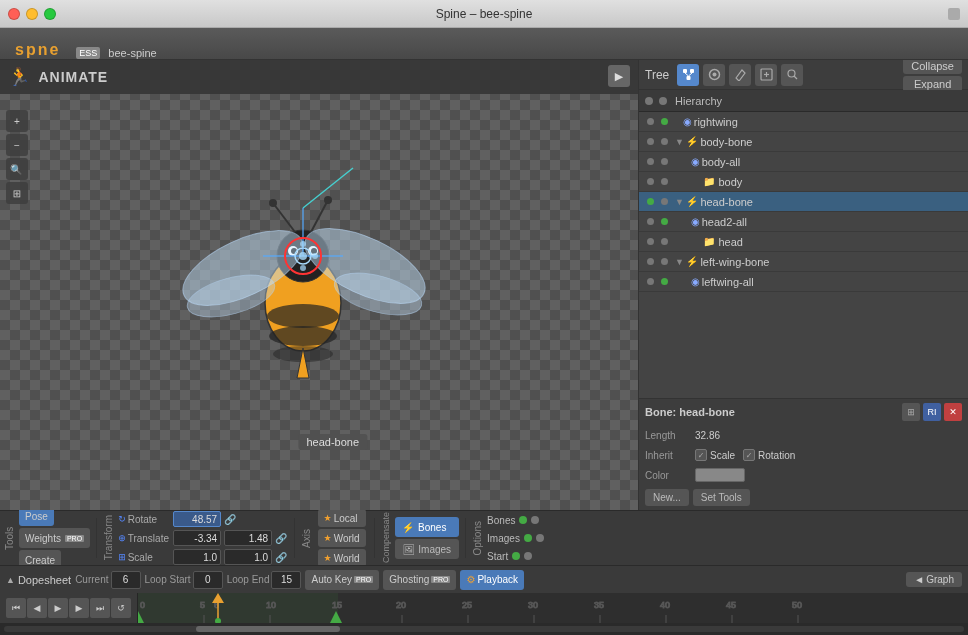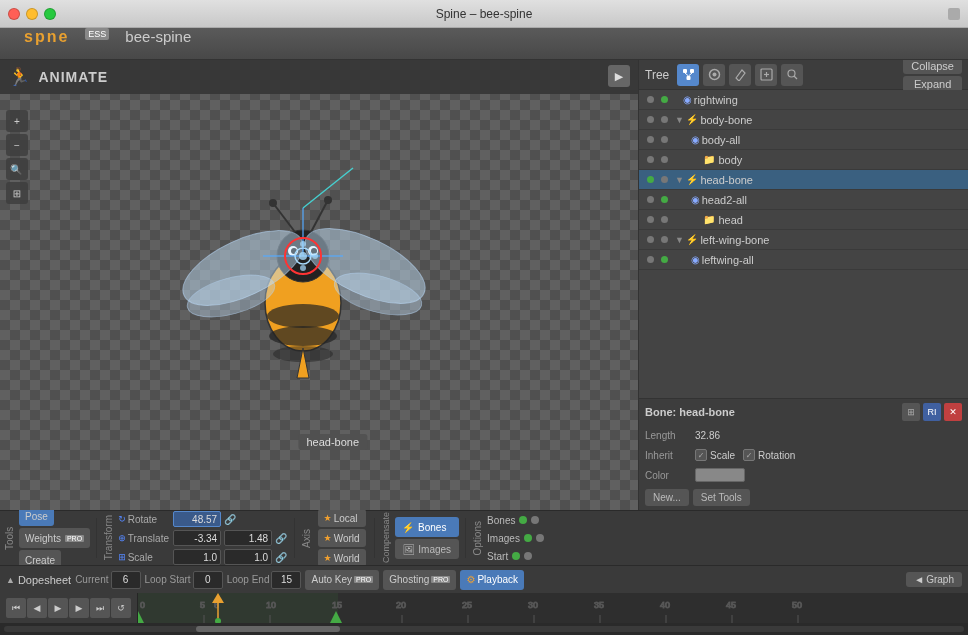--- a/index.html
+++ b/index.html
@@ -21,29 +21,29 @@
     .tl-red { background: #ff5f56; }
     .tl-yellow { background: #ffbd2e; }
     .tl-green { background: #27c93f; }
     .resize-btn { position: absolute; right: 8px; width: 12px; height: 12px; background: #aaa; border-radius: 2px; }
 
     
     #menubar {
       background: linear-gradient(to bottom, #5a5a5a, #484848);
       height: 32px;
       display: flex;
-      align-items: flex-start;
-      padding: 0 24px;
+      align-items: flex-end;
+      padding: 0 15px;
       border-bottom: 1px solid #333;
       gap: 8px;
     }
     .logo-spine { color: #fff; font-weight: bold; font-size: 16px; letter-spacing: 2px; }
     .logo-spine span { color: #e8a030; }
     .logo-ess { background: #888; color: #fff; font-size: 9px; padding: 1px 3px; border-radius: 2px; margin-left: 8px; }
-    .project-name { color: #ccc; font-size: 15px; margin-left: 8px; }
+    .project-name { color: #ccc; font-size: 11px; }
 
     
     #main {
       display: flex;
       height: calc(635px - 28px - 32px);
       flex-direction: column;
     }
     #content-area {
       display: flex;
       flex: 1;
@@ -644,20 +644,27 @@
               <circle cx="5.5" cy="5.5" r="3.5" fill="none" stroke="#aaa" stroke-width="1.2"></circle>
               <line x1="8" y1="8" x2="11" y2="11" stroke="#aaa" stroke-width="1.2"></line>
             </svg>
         </div>
         <div class="collapse-expand">
           <button class="ce-btn">Collapse</button>
           <button class="ce-btn">Expand</button>
         </div>
       </div>
 
+      <div id="tree-col-header">
+        <div class="col-dots">
+          <div class="col-dot"></div>
+          <div class="col-dot"></div>
+        </div>
+        <span class="hierarchy-label">Hierarchy</span>
+      </div>
 
       <div id="tree-list">
 
         <div class="tree-item">
           <div class="dot-col">
               <div class="dot"></div>
             </div>
           <div class="dot-col">
               <div class="dot green"></div>
             </div>

